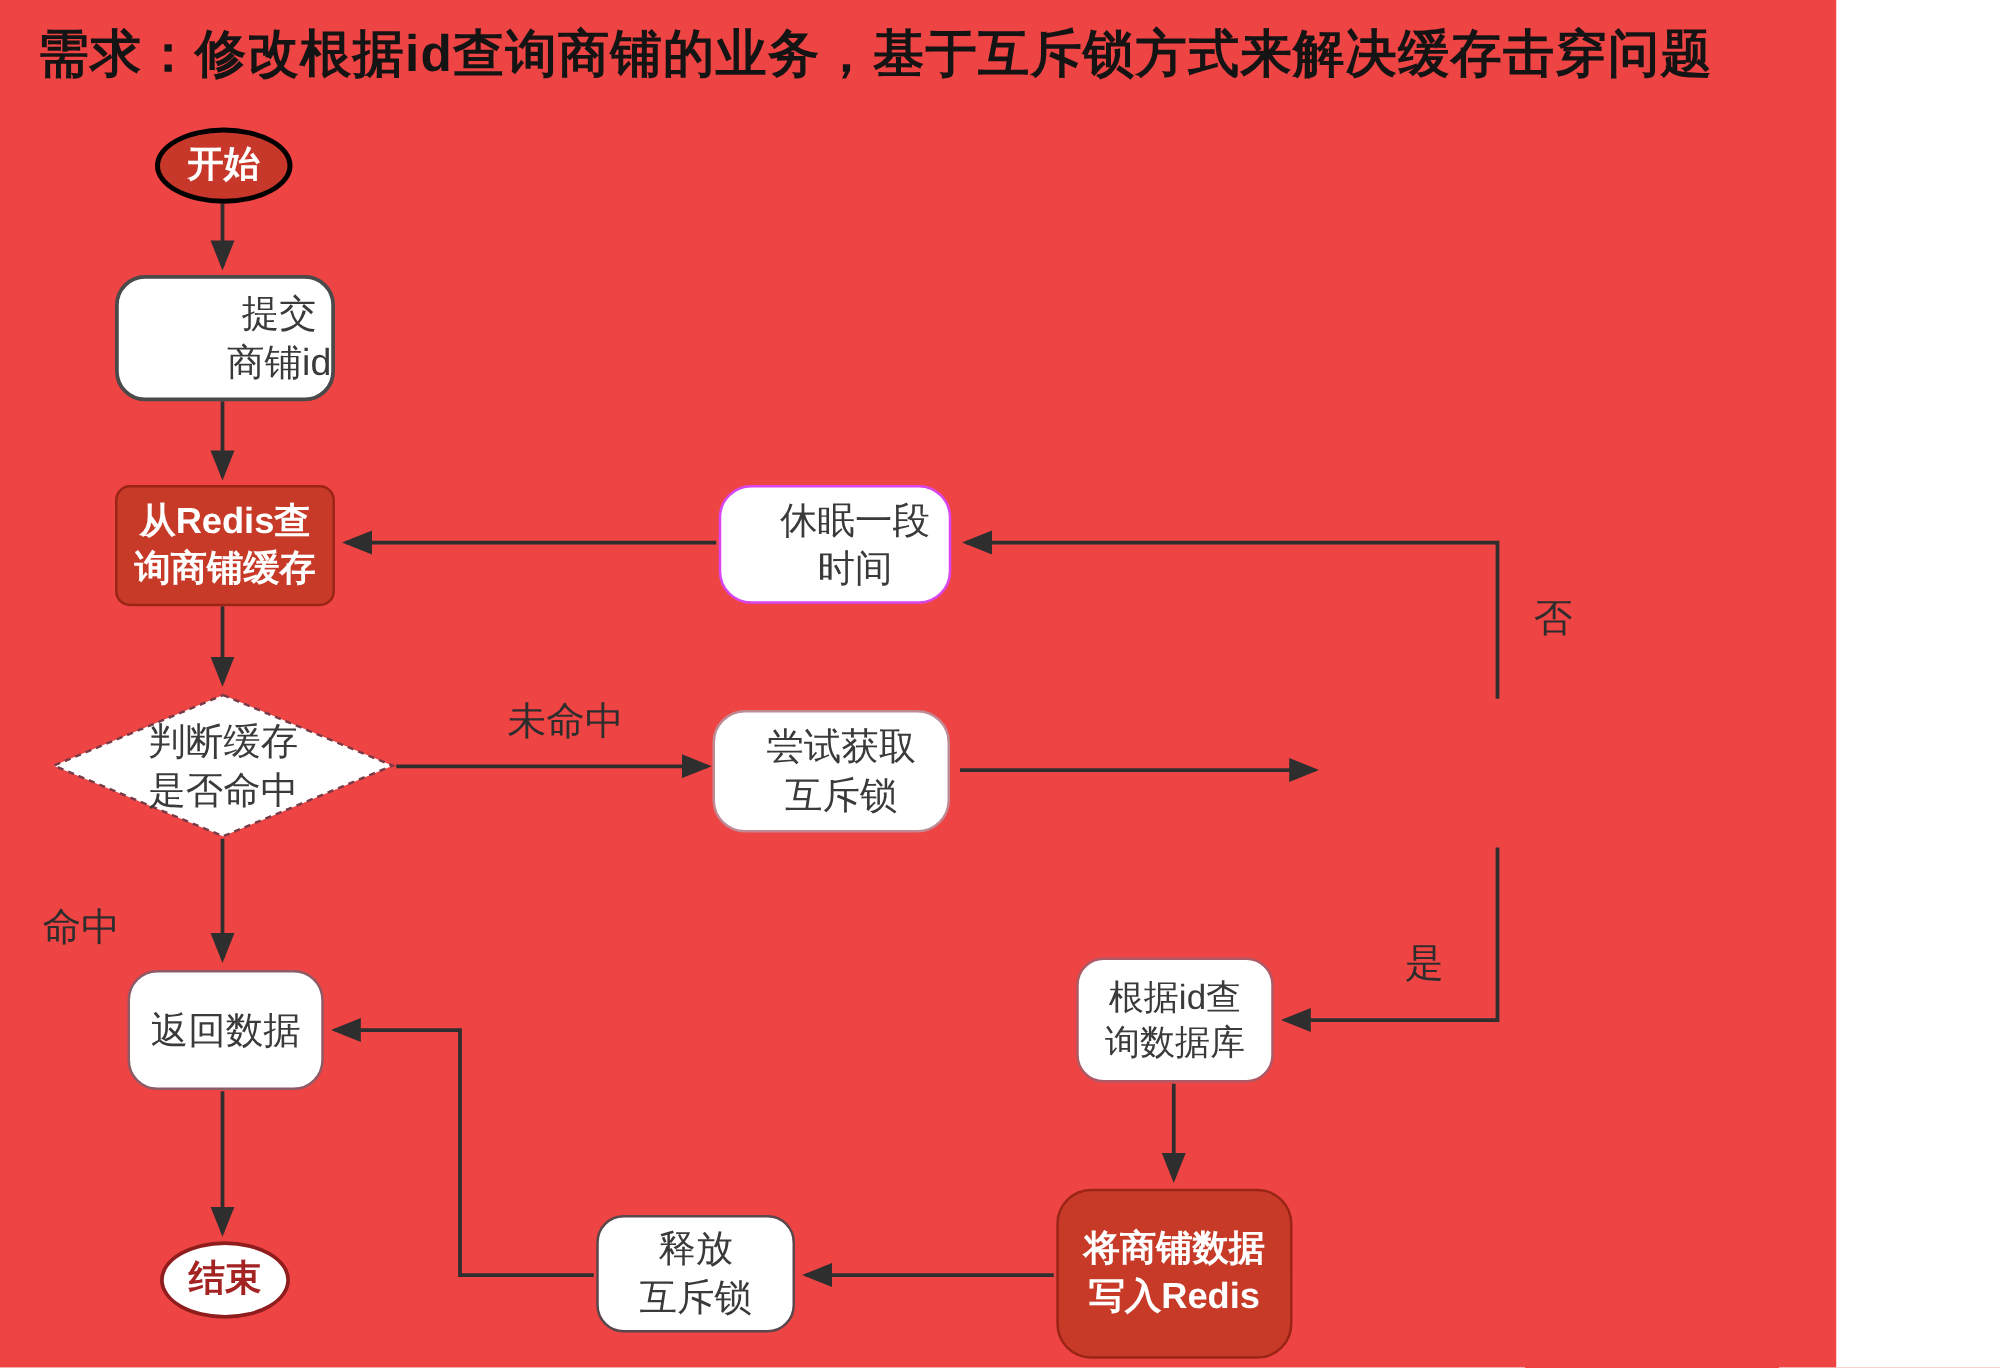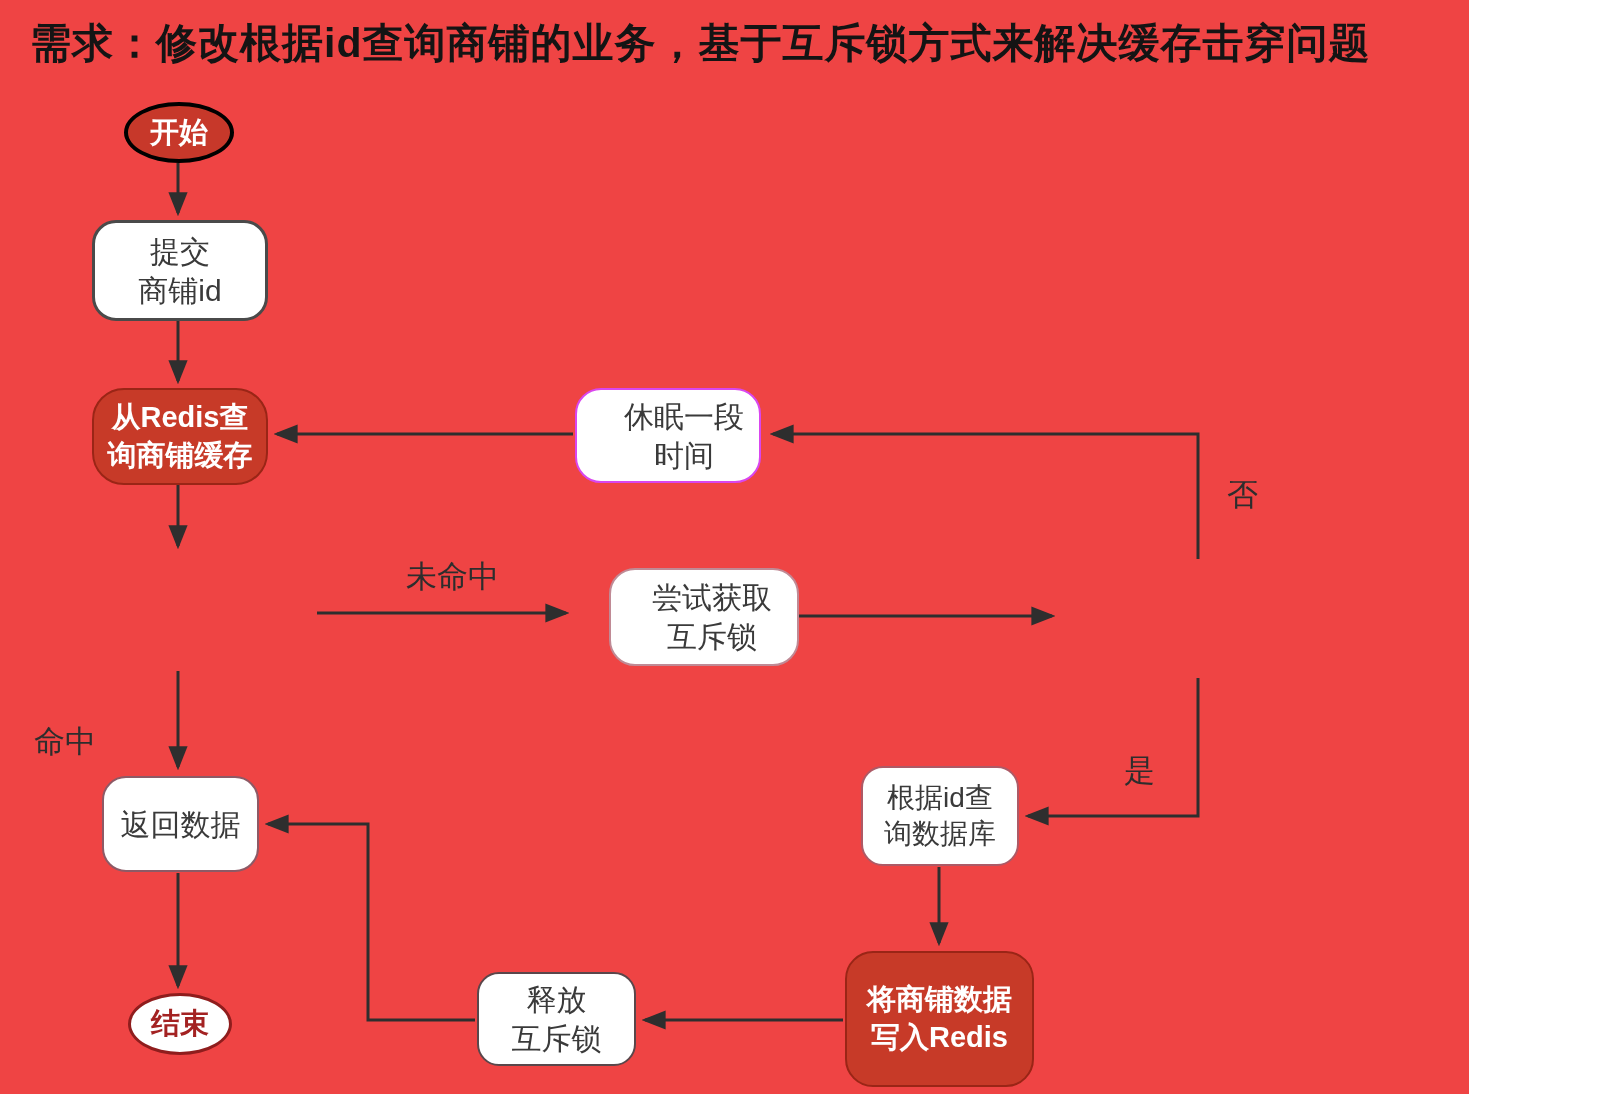--- a/index.html
+++ b/index.html
@@ -99,21 +99,21 @@
     color: #2d2d2d;
     white-space: nowrap;
   }
   
   .n-submit   { border: 3px solid #4a4a4a; }
   .n-sleep    { border: 2px solid #d946ef; border-radius: 26px; padding-left: 32px; }
   .n-trylock  { border: 2px solid #c08a95; border-radius: 26px; }
   .n-querydb  { border: 2px solid #ad5a66; border-radius: 22px; }
   .n-release  { border: 2px solid #5a474b; border-radius: 22px; }
   .n-return   { border: 2px solid #8d5a66; border-radius: 24px; }
-  .n-redisq   { border-radius: 32px; }
+  .n-redisq   { border-radius: 12px; }
   .n-writeredis { border-radius: 28px; }
 </style>
 </head>
 <body>
 
 <div class="canvas">
 
   <div class="title">需求：修改根据id查询商铺的业务，基于互斥锁方式来解决缓存击穿问题</div>
 
   <svg class="connectors" viewBox="0 0 1600 1094" xmlns="http://www.w3.org/2000/svg">
@@ -136,37 +136,44 @@
       <path d="M843 1020 L645 1020" marker-end="url(#arrow)"></path>
       <path d="M475 1020 L368 1020 L368 824 L268 824" marker-end="url(#arrow)"></path>
       <path d="M178 873 L178 986" marker-end="url(#arrow)"></path>
     </g>
   </svg>
 
   <div class="node ellipse start-node" style="left:124px; top:102px; width:110px; height:61px;">
     <span class="label">开始</span>
   </div>
 
-  <div class="node rect n-submit" style="left:92px; top:220px; width:176px; height:101px;">
+  <div class="node rect n-submit" style="left:92px; top:220px; width:176px; height:101px;justify-content:flex-end;">
     <span class="label">提交
 商铺id</span>
   </div>
 
   <div class="node red-node n-redisq" style="left:92px; top:388px; width:176px; height:97px;">
     <span class="label">从Redis查
 询商铺缓存</span>
   </div>
 
+  <div class="node diamond" style="left:40px; top:554px; width:277px; height:117px;">
+    <svg viewBox="0 0 277 117" preserveAspectRatio="none">
+      <polygon points="138.5,2 274,58.5 138.5,115 3,58.5" fill="#ffffff" stroke="#7a3b47" stroke-width="2" stroke-dasharray="5 4"></polygon>
+    </svg>
+    <span class="label">判断缓存
+是否命中</span>
+  </div>
 
   <div class="node rect n-sleep" style="left:575px; top:388px; width:186px; height:95px;">
     <span class="label">休眠一段
 时间</span>
   </div>
 
-  <div class="node rect n-trylock" style="left:609px; top:568px; width:190px; height:98px;padding-left:16px;">
+  <div class="node rect n-trylock" style="left:570px; top:568px; width:190px; height:98px;padding-left:16px;">
     <span class="label">尝试获取
 互斥锁</span>
   </div>
 
 
   <div class="node rect n-querydb" style="left:861px; top:766px; width:158px; height:100px;">
     <span class="label" style="font-size:28px;">根据id查
 询数据库</span>
   </div>
 

